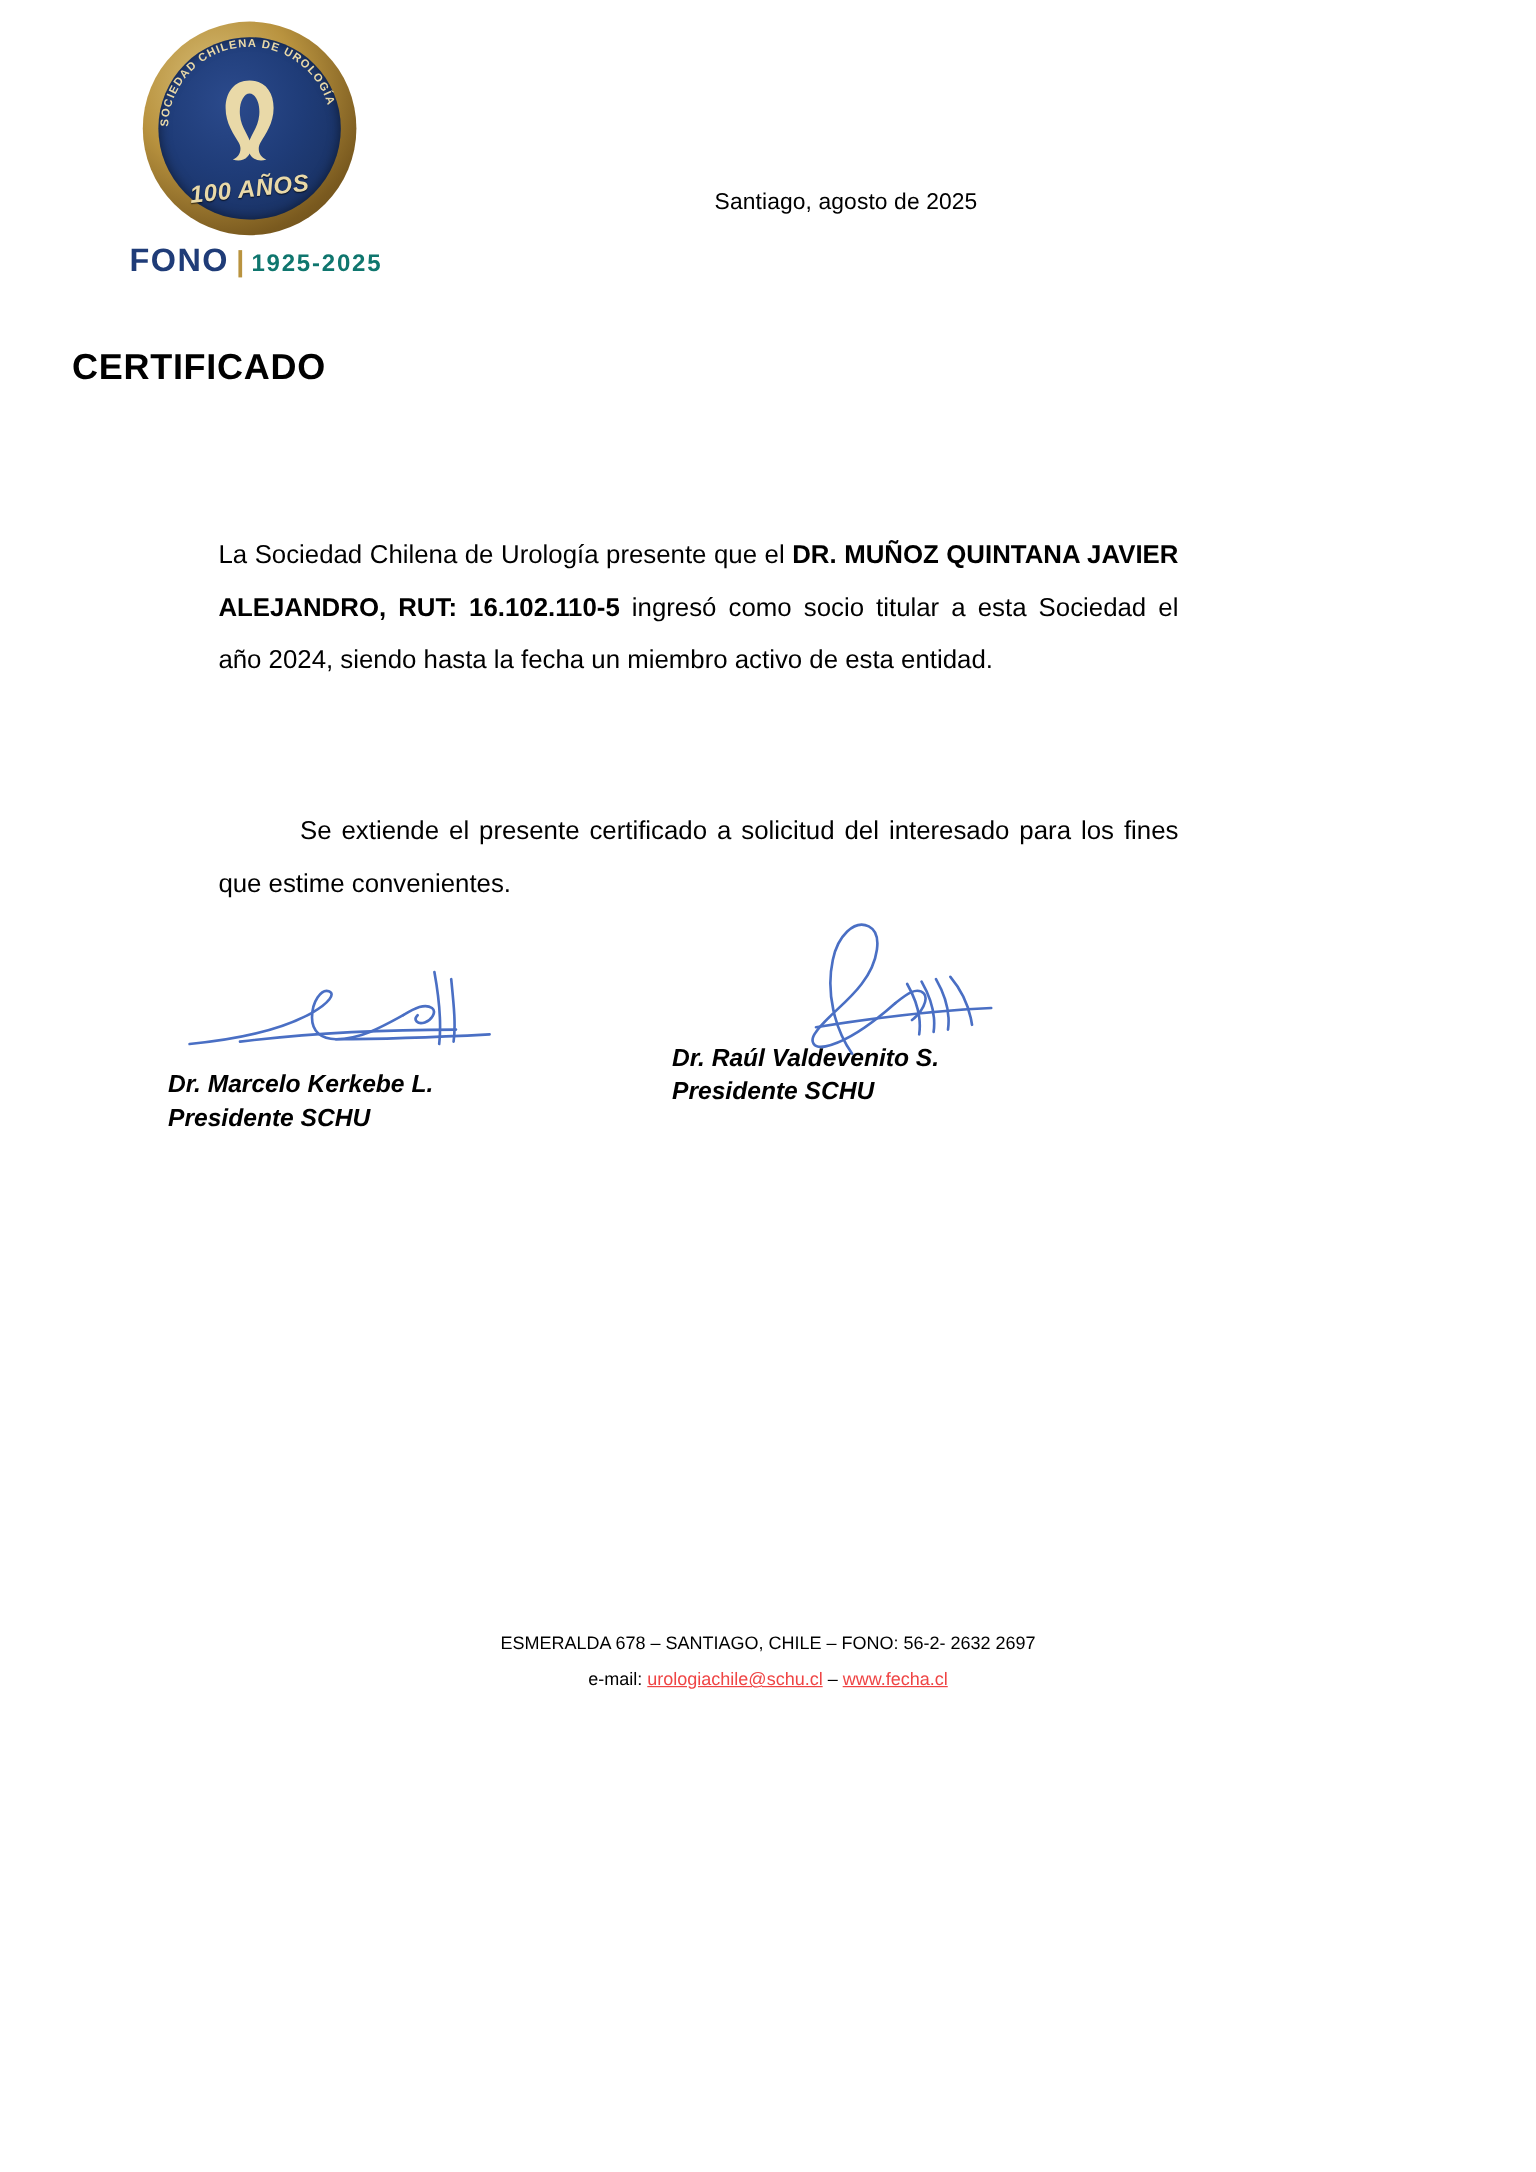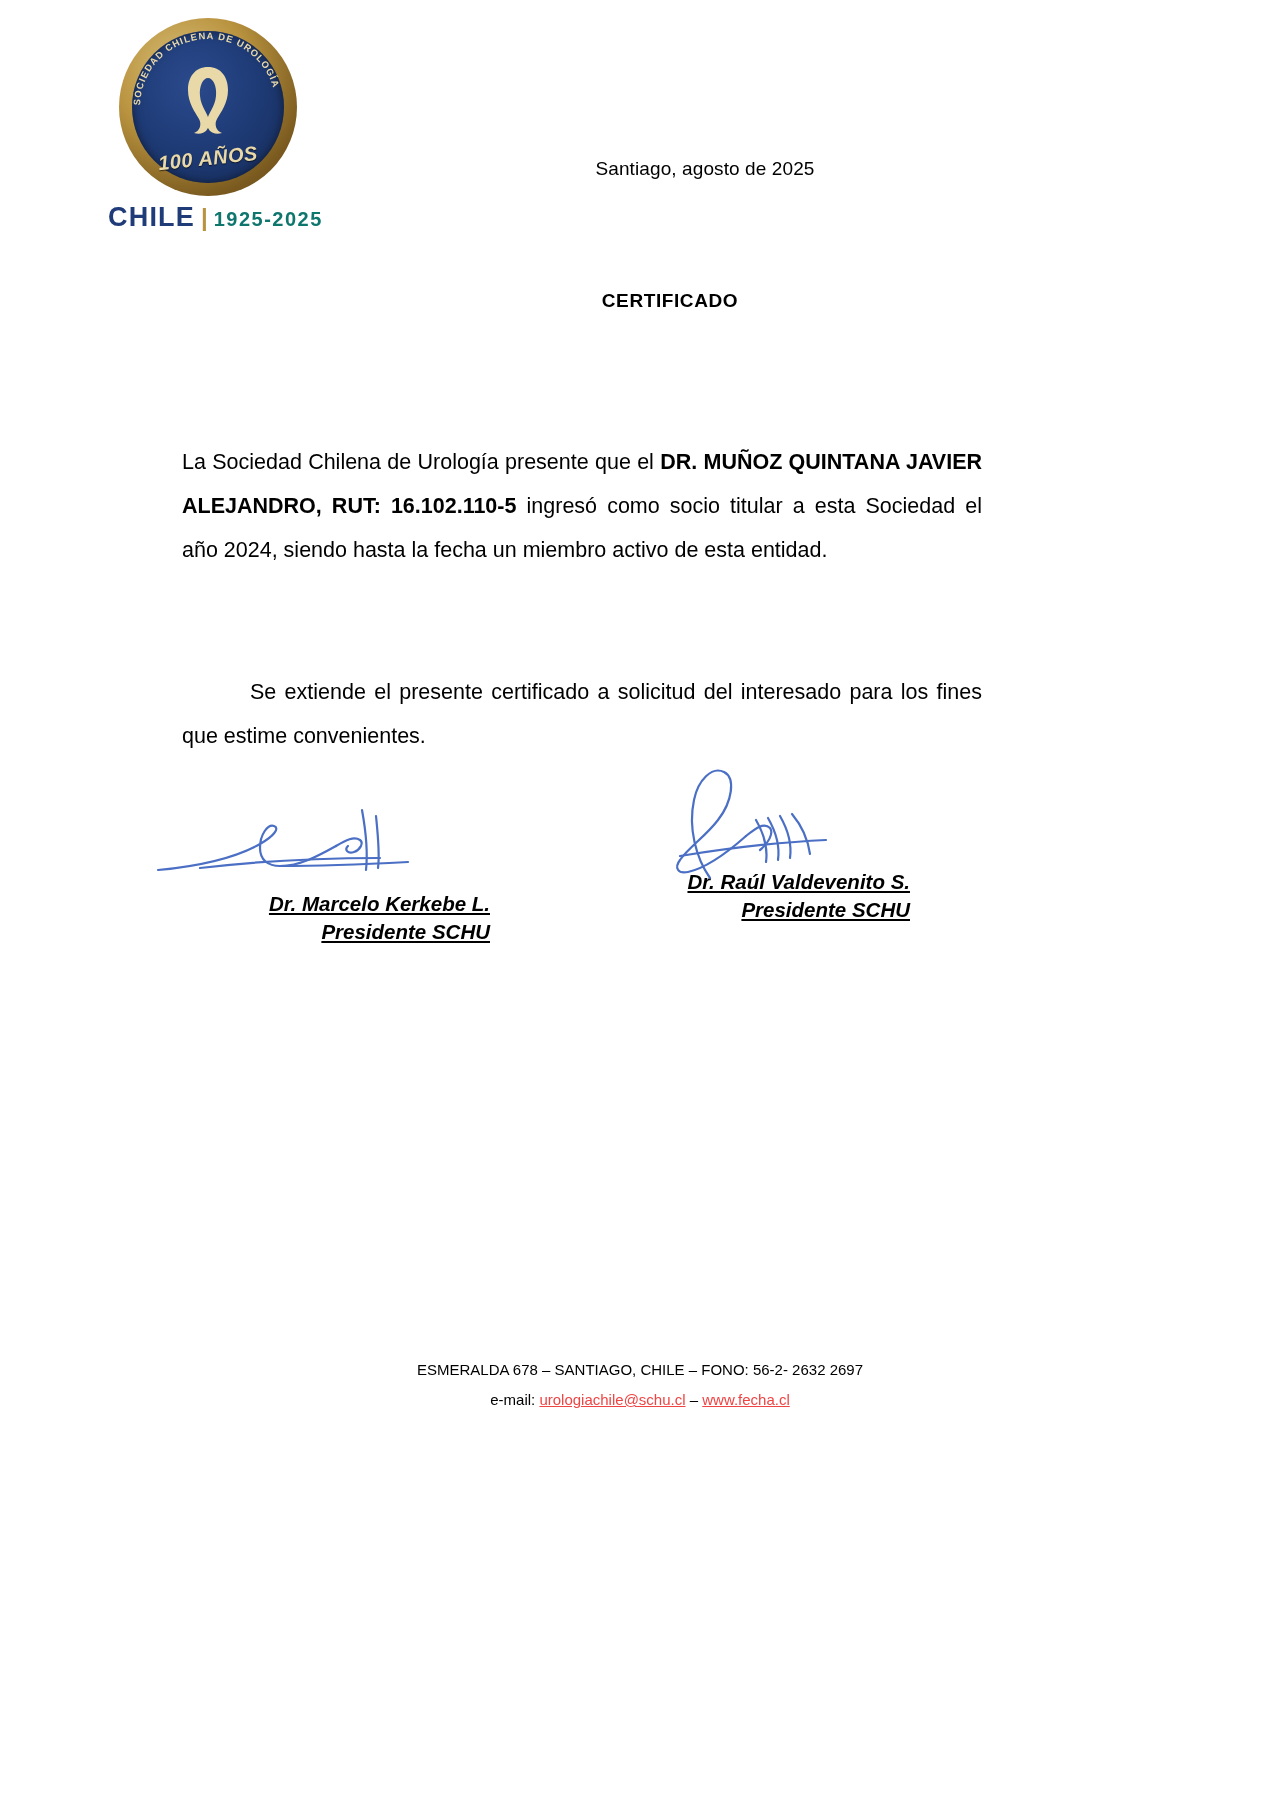--- a/index.html
+++ b/index.html
@@ -108,22 +108,22 @@
     font-size: 19px;
     letter-spacing: .1px;
     padding-left: 130px;
     box-sizing: border-box;
   }
   .doc-title {
     position: absolute;
     left: 0;
     top: 290px;
     width: 100%;
-    text-align: center;
-    font-size: 19px;
+    text-align: left;
+    font-size: 30px;
     font-weight: bold;
     letter-spacing: .6px;
     padding-left: 60px;
     box-sizing: border-box;
   }
   .body-block {
     position: absolute;
     left: 182px;
     width: 800px;
     font-size: 21.5px;
@@ -131,26 +131,25 @@
     text-align: justify;
     text-justify: inter-word;
   }
   #para1 { top: 440px; }
   #para2 { top: 670px; text-indent: 68px; }
   .body-block b { font-weight: bold; }
 
   
   .sig {
     position: absolute;
-    text-align: right;
+    text-align: left;
     font-size: 20.5px;
     font-weight: bold;
     font-style: italic;
     line-height: 28px;
-    text-decoration: underline;
   }
   #sig-left  { left: 140px; top: 770px; width: 350px; }
   #sig-right { left: 560px; top: 748px; width: 350px; }
   .sig-mark { height: 120px; position: relative; }
   .sig-mark svg { position: absolute; left: 0; top: 0; }
   .sig-name, .sig-role { display: block; white-space: nowrap; }
 
   
   .footer {
     position: absolute;
@@ -183,21 +182,21 @@
     </svg>
 
     <svg class="medal-kidney" viewBox="0 0 66 74">
       <path d="M33 4 C20 4 13 14 13 27 C13 40 20 49 24 56 C27 61 25 68 19 70 C28 73 35 67 34 58 C33 50 26 44 25 33 C24 23 28 15 33 15 C38 15 42 23 41 33 C40 44 33 50 32 58 C31 67 38 73 47 70 C41 68 39 61 42 56 C46 49 53 40 53 27 C53 14 46 4 33 4 Z" fill="#e9d9a8"></path>
     </svg>
 
     <div class="years-badge">100 AÑOS</div>
   </div>
 
   <div class="logo-wordmark">
-    <span class="schu">CHILE</span><span class="divider">|</span><span class="years">1925-2025</span>
+    <span class="schu">FONO</span><span class="divider">|</span><span class="years">1925-2025</span>
   </div>
 </div>
 
 <div class="date-line">Santiago, agosto de 2025</div>
 
 <div class="doc-title">CERTIFICADO</div>
 
 <div class="body-block" id="para1">
   <span>La Sociedad Chilena de Urología presente que el </span><b>DR. MUÑOZ QUINTANA JAVIER ALEJANDRO, RUT: 16.102.110-5</b><span> ingresó como socio titular a esta Sociedad el año 2024, siendo hasta la fecha un miembro activo de esta entidad.</span>
 </div>

